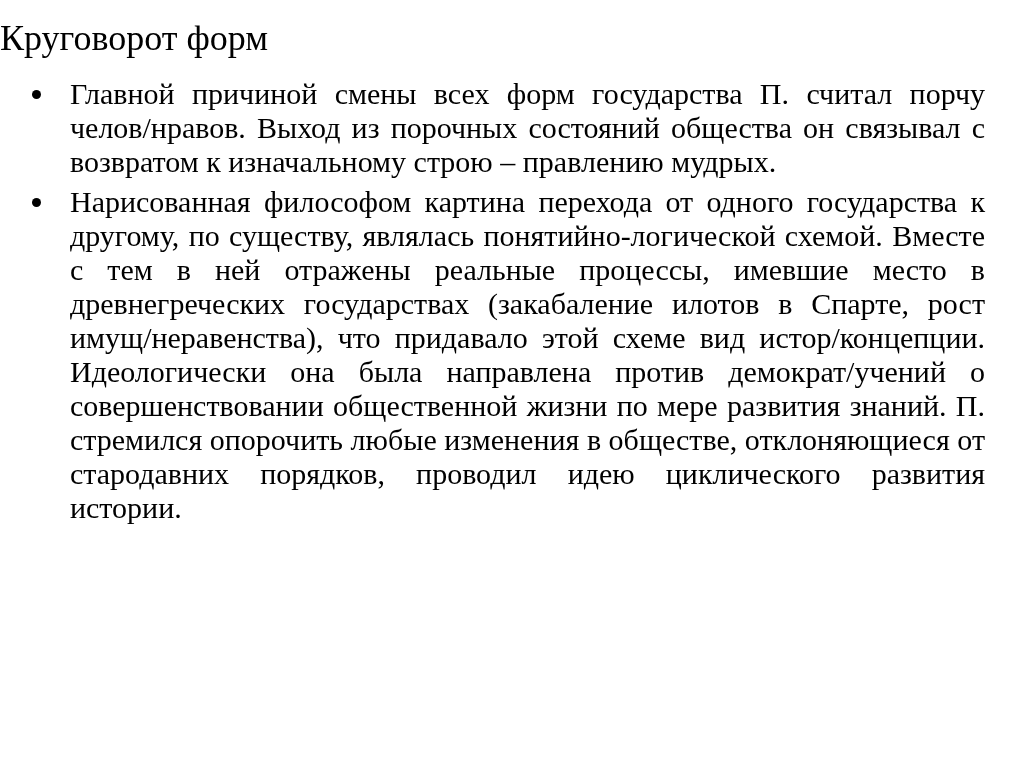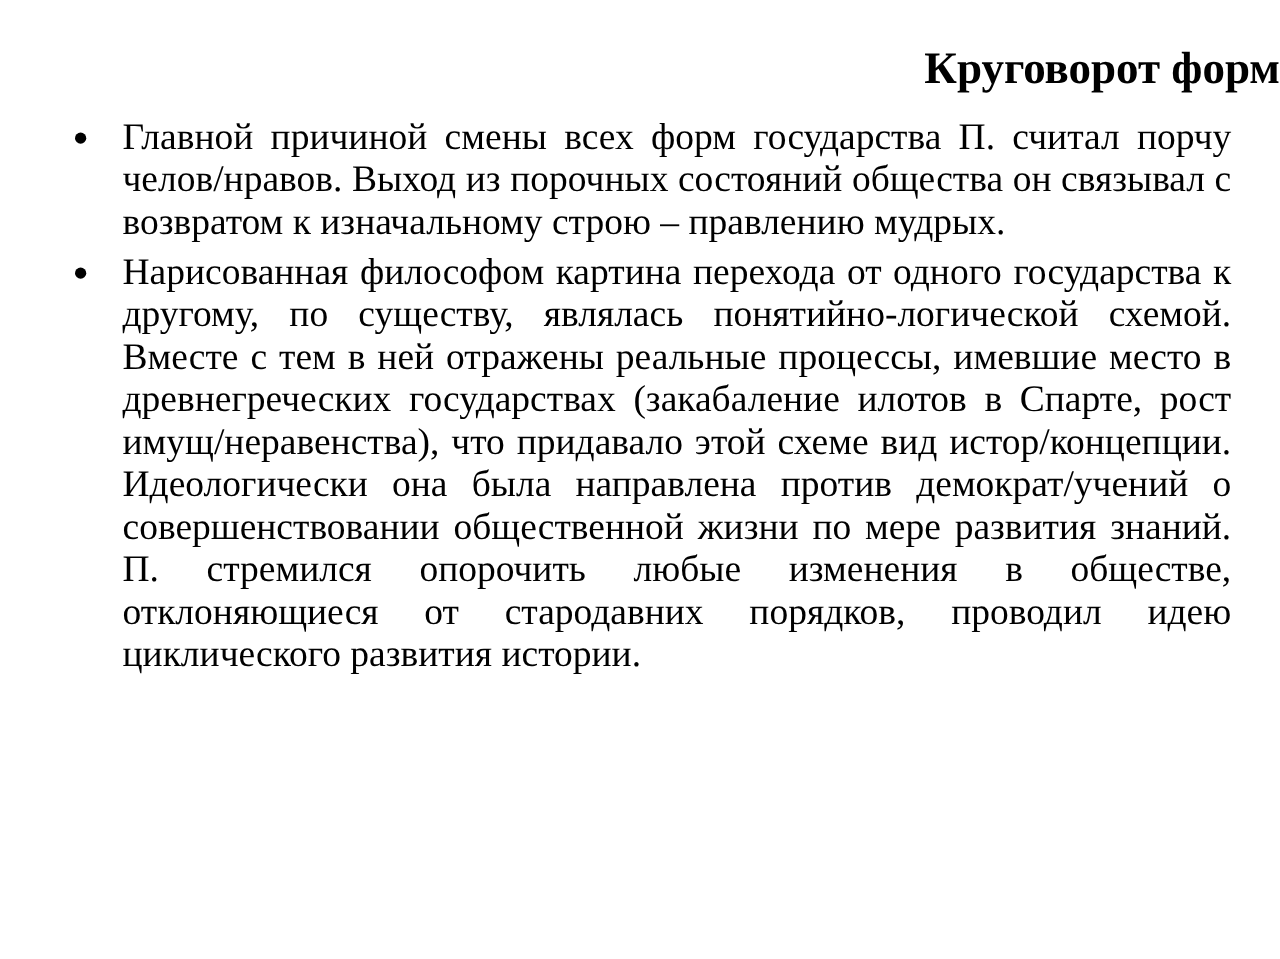--- a/index.html
+++ b/index.html
@@ -12,31 +12,31 @@
     width: 1024px;
     height: 767px;
     background: #ffffff;
     color: #000000;
     font-family: "Liberation Serif", "DejaVu Serif", serif;
     overflow: hidden;
     box-sizing: border-box;
   }
   .slide-title {
     margin: 0;
-    padding-top: 34px;
-    text-align: right;
+    padding-top: 18px;
+    text-align: left;
     font-size: 36px;
-    font-weight: bold;
+    font-weight: normal;
     line-height: 1.15;
     color: #000000;
   }
   .bullet-list {
     list-style: none;
     margin: 18px 0 0 0;
-    padding: 0 39px 0 58px;
+    padding: 0 39px 0 30px;
   }
   .bullet-item {
     display: flex;
     align-items: flex-start;
     margin: 0 0 6px 0;
   }
   .bullet-marker {
     flex: 0 0 40px;
     display: flex;
     justify-content: flex-start;

